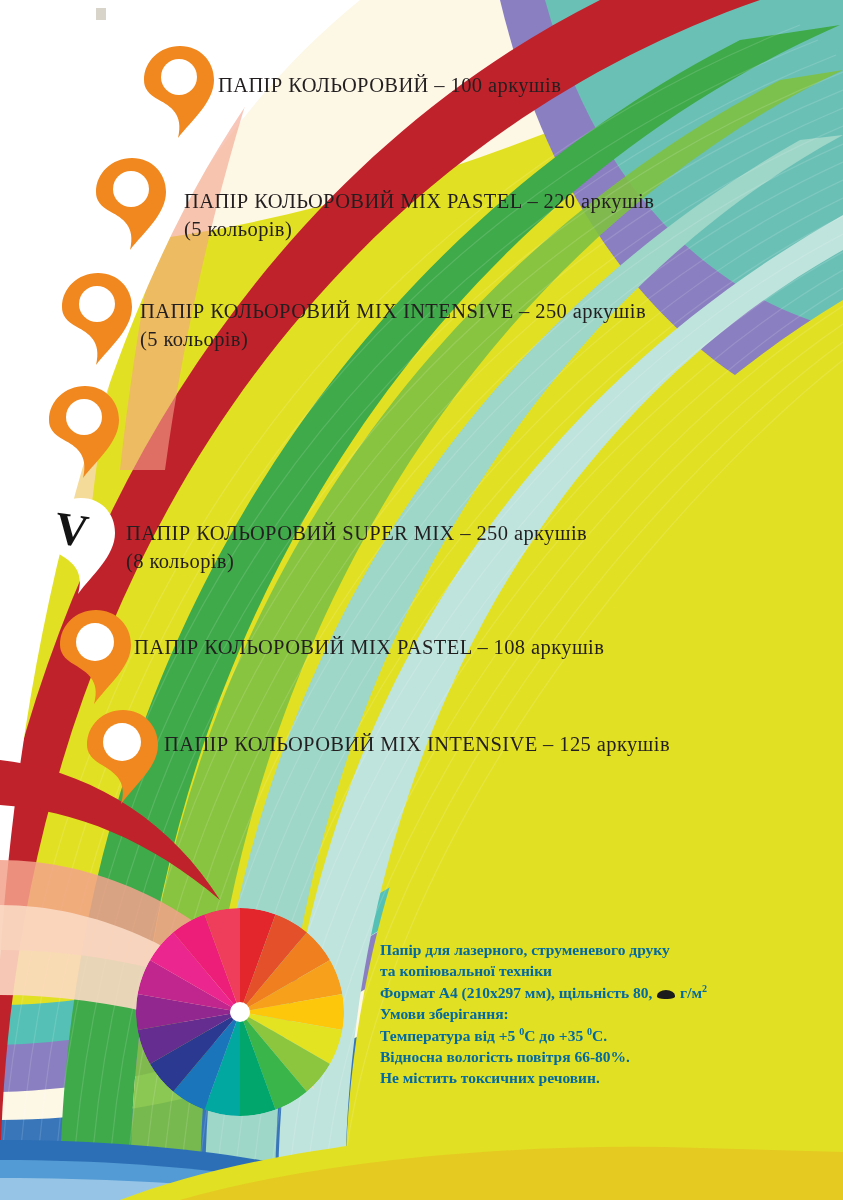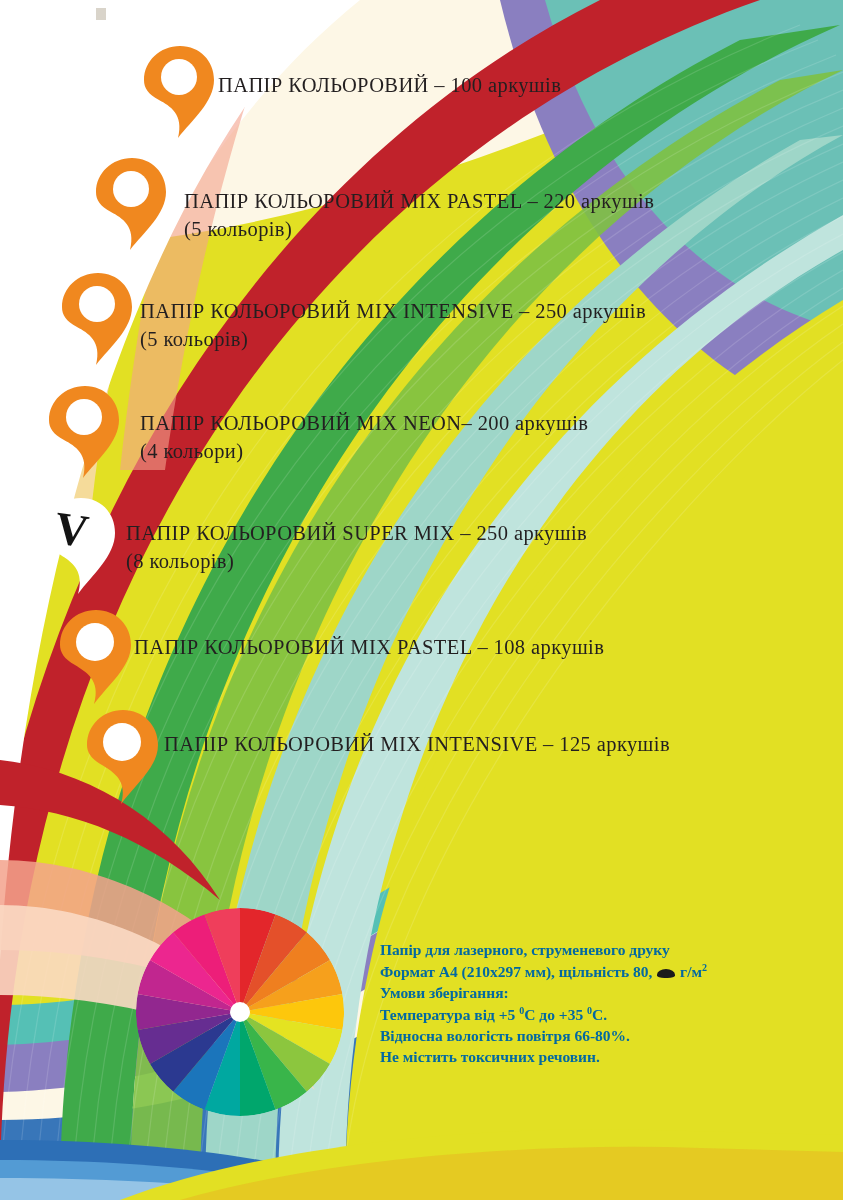--- a/index.html
+++ b/index.html
@@ -219,24 +219,20 @@
     <div class="label" style="left:140px;top:282px;">
       <span>ПАПІР КОЛЬОРОВИЙ MIX INTENSIVE – 250 аркушів</span>
       <span class="sub">(5 кольорів)</span>
     </div>
 
     <div class="drop" style="left:45px;top:368px;width:80px;height:96px;">
       <svg width="80" height="96" viewBox="0 0 80 96">
           <path d="M40,2 C60,2 74,17 74,36 C74,58 52,76 38,94 C44,70 30,62 19,56 C8,50 4,44 4,36 C4,17 20,2 40,2 Z" fill="#f0881f"></path>
           <circle cx="39" cy="33" r="18" fill="#ffffff"></circle>
         </svg>
-    </div>
-    <div class="label" style="left:140px;top:394px;">
-      <span>ПАПІР КОЛЬОРОВИЙ MIX NEON– 200 аркушів</span>
-      <span class="sub">(4 кольори)</span>
     </div>
 
     <div class="drop" style="left:38px;top:480px;width:86px;height:100px;">
       <svg width="86" height="100" viewBox="0 0 86 100">
           <path d="M43,2 C63,2 77,17 77,37 C77,60 54,79 40,98 C47,73 32,65 21,58 C10,52 6,45 6,37 C6,17 23,2 43,2 Z" fill="#ffffff"></path>
           <circle cx="42" cy="34" r="20" fill="#ffffff"></circle>
         </svg>
     </div>
     <div class="tick" style="left:55px;top:487px;">V</div>
     <div class="label" style="left:126px;top:504px;">
@@ -284,20 +280,21 @@
         <path d="M104,104 L1.5799936867303472,85.94058952263927 A104,104 0 0 1 13.933358006418388,51.999999999999986 Z" fill="#c1268f"></path>
         <path d="M104,104 L13.933358006418388,51.999999999999986 A104,104 0 0 1 37.1500885925999,24.33137791562629 Z" fill="#ec268f"></path>
         <path d="M104,104 L37.1500885925999,24.33137791562629 A104,104 0 0 1 68.42990509413039,6.271967438265548 Z" fill="#ed1e79"></path>
         <path d="M104,104 L68.42990509413039,6.271967438265548 A104,104 0 0 1 103.99999999999999,0 Z" fill="#ef3e5b"></path>
       </svg>
     <div class="hub"></div>
   </div>
 
   <div class="info">
     <div>Папір для лазерного, струменевого друку</div>
+    <div>та копіювальної техніки</div>
     <div>
       <span>Формат А4 (210х297 мм), щільність 80, </span><span class="blot"></span><span> г/м</span><sup>2</sup>
     </div>
     <div>Умови зберігання:</div>
     <div>
       <span>Температура від +5 </span><sup>0</sup><span>С до +35 </span><sup>0</sup><span>С.</span>
     </div>
     <div>Відносна вологість повітря 66-80%.</div>
     <div>Не містить токсичних речовин.</div>
   </div>

